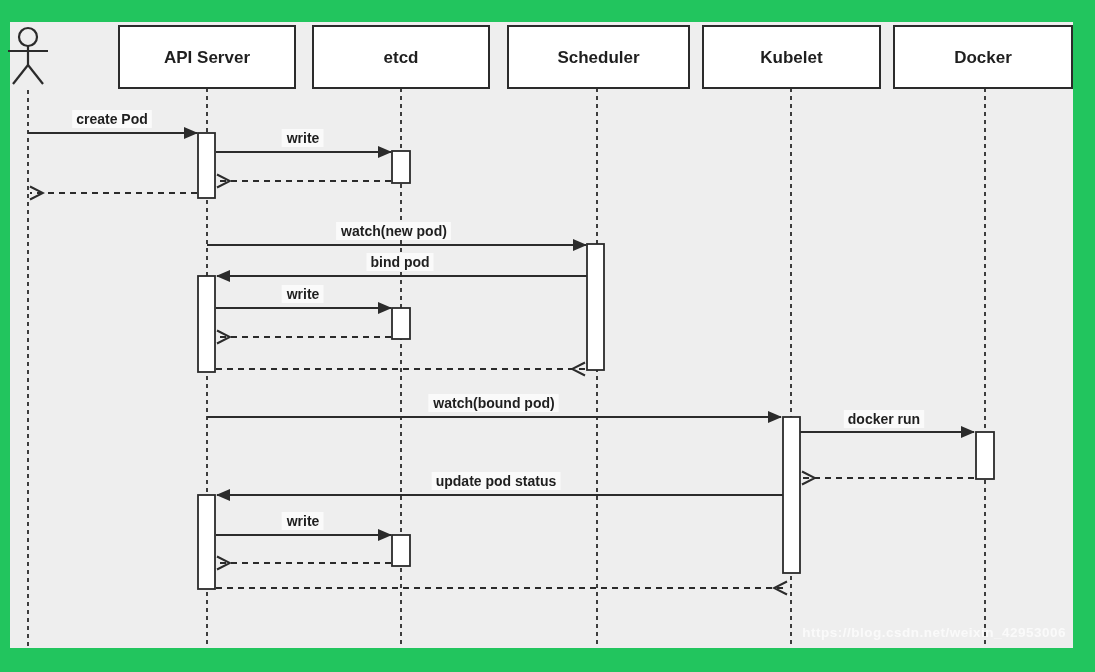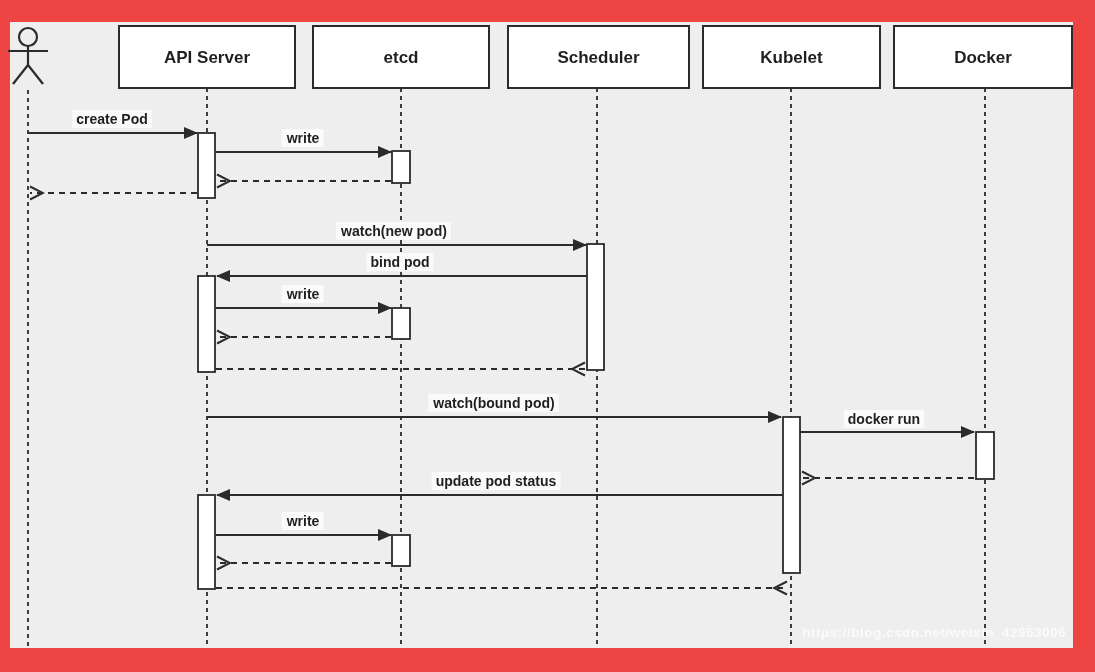--- a/index.html
+++ b/index.html
@@ -1,20 +1,20 @@
 <!DOCTYPE html>
 <html><head>
 <meta charset="utf-8">
 <style>
   html, body { margin: 0; padding: 0; background: #ffffff; }
   .page {
     position: relative;
     width: 1095px;
     height: 672px;
-    background: #ef4444;
+    background: #22c55e;
     font-family: "Liberation Sans", sans-serif;
     overflow: hidden;
   }
   svg text {
     font-family: "Liberation Sans", sans-serif;
     fill: #1f1f1f;
   }
   text.participant-label { font-size: 17px; font-weight: bold; }
   text.message-label { font-size: 14px; font-weight: bold; }
   text.watermark-text { font-size: 13.5px; font-weight: bold; fill: #ffffff; opacity: 0.72; letter-spacing: 0.5px; }

